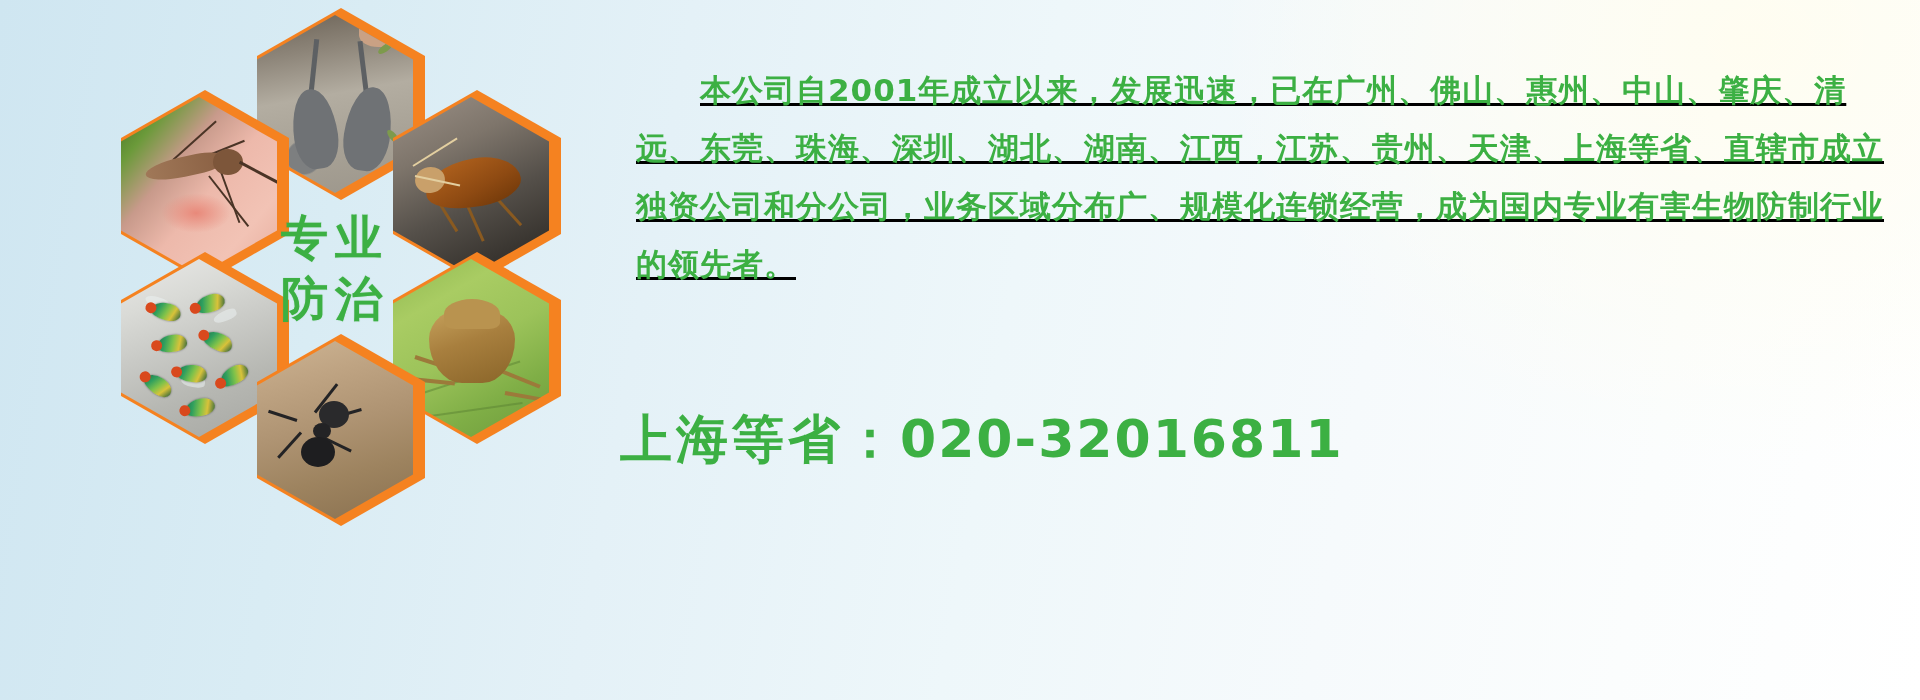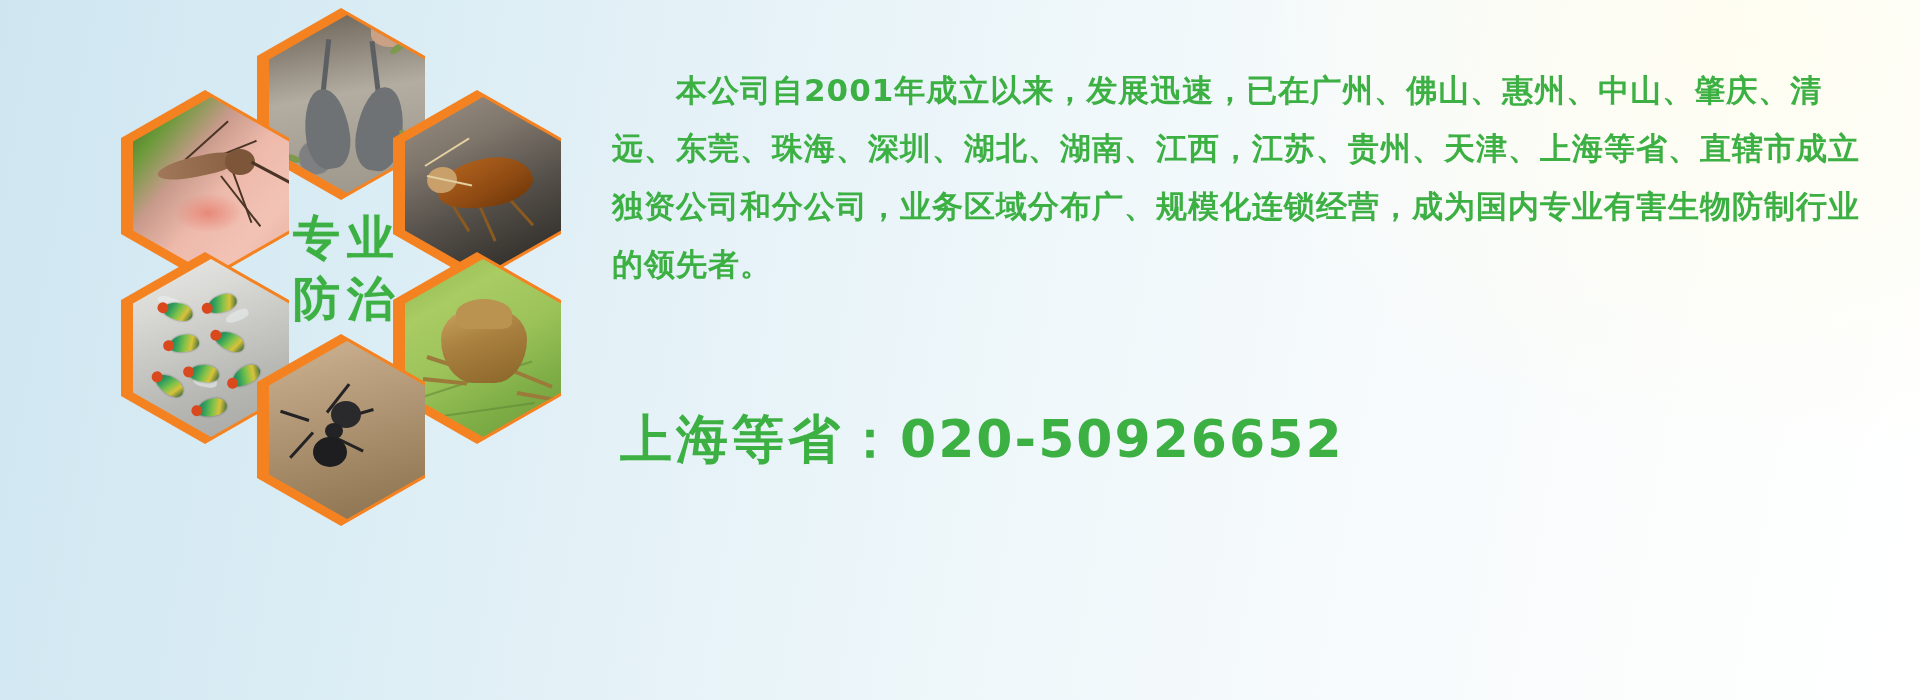--- a/index.html
+++ b/index.html
@@ -16,21 +16,21 @@
   }
   
   #honeycomb{
     position:absolute;left:85px;top:-10px;width:520px;height:580px;
   }
   .hex{
     position:absolute;width:168px;height:192px;
     -webkit-clip-path:polygon(50% 0%,100% 25%,100% 75%,50% 100%,0% 75%,0% 25%);
     clip-path:polygon(50% 0%,100% 25%,100% 75%,50% 100%,0% 75%,0% 25%);
     background:#f58220;
-    display:flex;align-items:center;justify-content:flex-end;
+    display:flex;align-items:center;justify-content:flex-start;
   }
   .hex .inner{
     width:156px;height:178px;
     -webkit-clip-path:polygon(50% 0%,100% 25%,100% 75%,50% 100%,0% 75%,0% 25%);
     clip-path:polygon(50% 0%,100% 25%,100% 75%,50% 100%,0% 75%,0% 25%);
     overflow:hidden;position:relative;
     display:flex;align-items:center;justify-content:center;
   }
   .photo{position:absolute;inset:0;}
 
@@ -109,21 +109,21 @@
   .ph-ant{
     background:linear-gradient(165deg,#cdb493 0%,#bfa483 22%,#ae9372 48%,#9d835f 72%,#8a7150 100%);
   }
   .ph-ant .a1{position:absolute;width:30px;height:27px;left:62px;top:60px;background:#2a2a2c;border-radius:50%;}
   .ph-ant .a2{position:absolute;width:18px;height:16px;left:56px;top:82px;background:#232325;border-radius:50%;}
   .ph-ant .a3{position:absolute;width:34px;height:30px;left:44px;top:96px;background:#1e1e20;border-radius:50%;}
   .ph-ant .al{position:absolute;height:3px;background:#232325;transform-origin:left center;}
 
   
   #copy{
-    position:absolute;left:612px;top:30px;width:1250px;
+    position:absolute;left:636px;top:30px;width:1250px;text-decoration:underline;
   }
   #paragraph{
     color:#3cb043;
     font-size:31px;line-height:58px;font-weight:bold;
     letter-spacing:1px;text-indent:64px;
     font-family:"DejaVu Sans","Liberation Sans",sans-serif;
   }
   #contact{
     position:absolute;left:620px;top:400px;width:1250px;
     color:#3cb043;font-weight:bold;
@@ -240,17 +240,17 @@
       </div>
     </div>
   </div>
 
   <div id="copy">
     <p id="paragraph">本公司自2001年成立以来，发展迅速，已在广州、佛山、惠州、中山、肇庆、清远、东莞、珠海、深圳、湖北、湖南、江西，江苏、贵州、天津、上海等省、直辖市成立独资公司和分公司，业务区域分布广、规模化连锁经营，成为国内专业有害生物防制行业的领先者。</p>
   </div>
 
   <div id="contact">
     <div class="contact-line-1">
-      <span class="contact-label">上海等省：</span><span class="contact-num">020-50926652</span>
+      <span class="contact-label">上海等省：</span><span class="contact-num">020-32016811</span>
     </div>
   </div>
 
 </div>
 
 </body></html>

